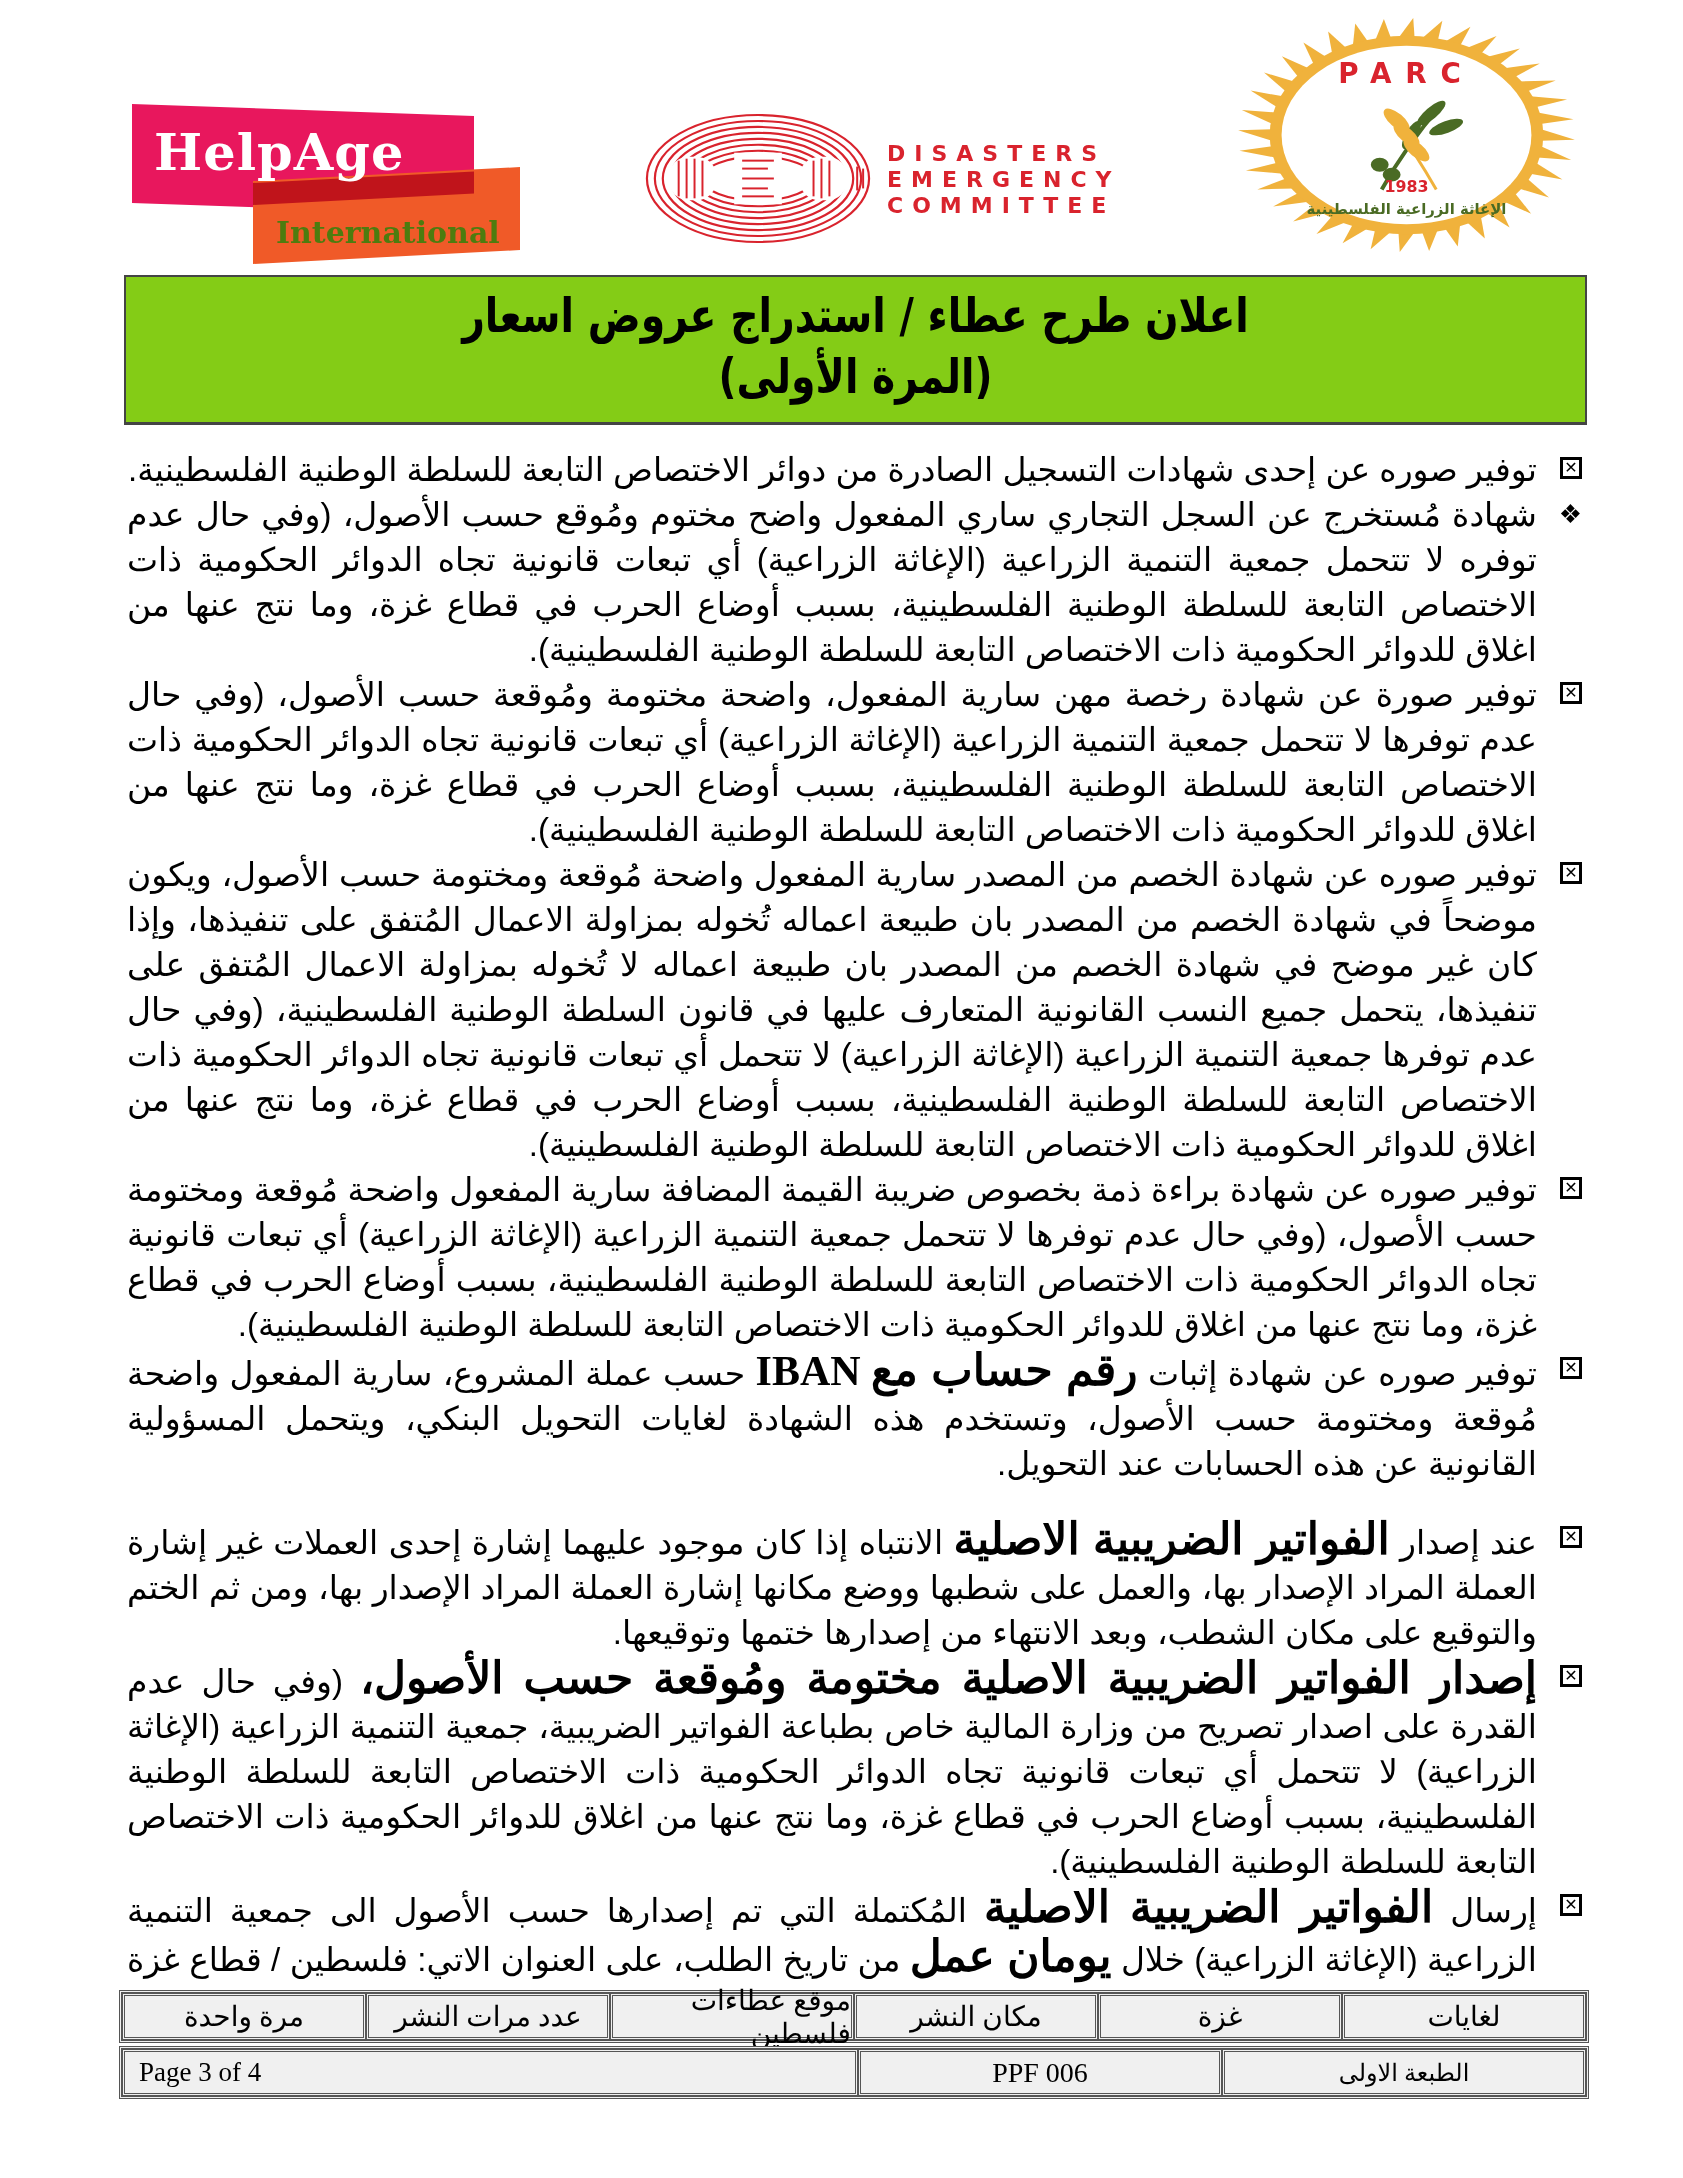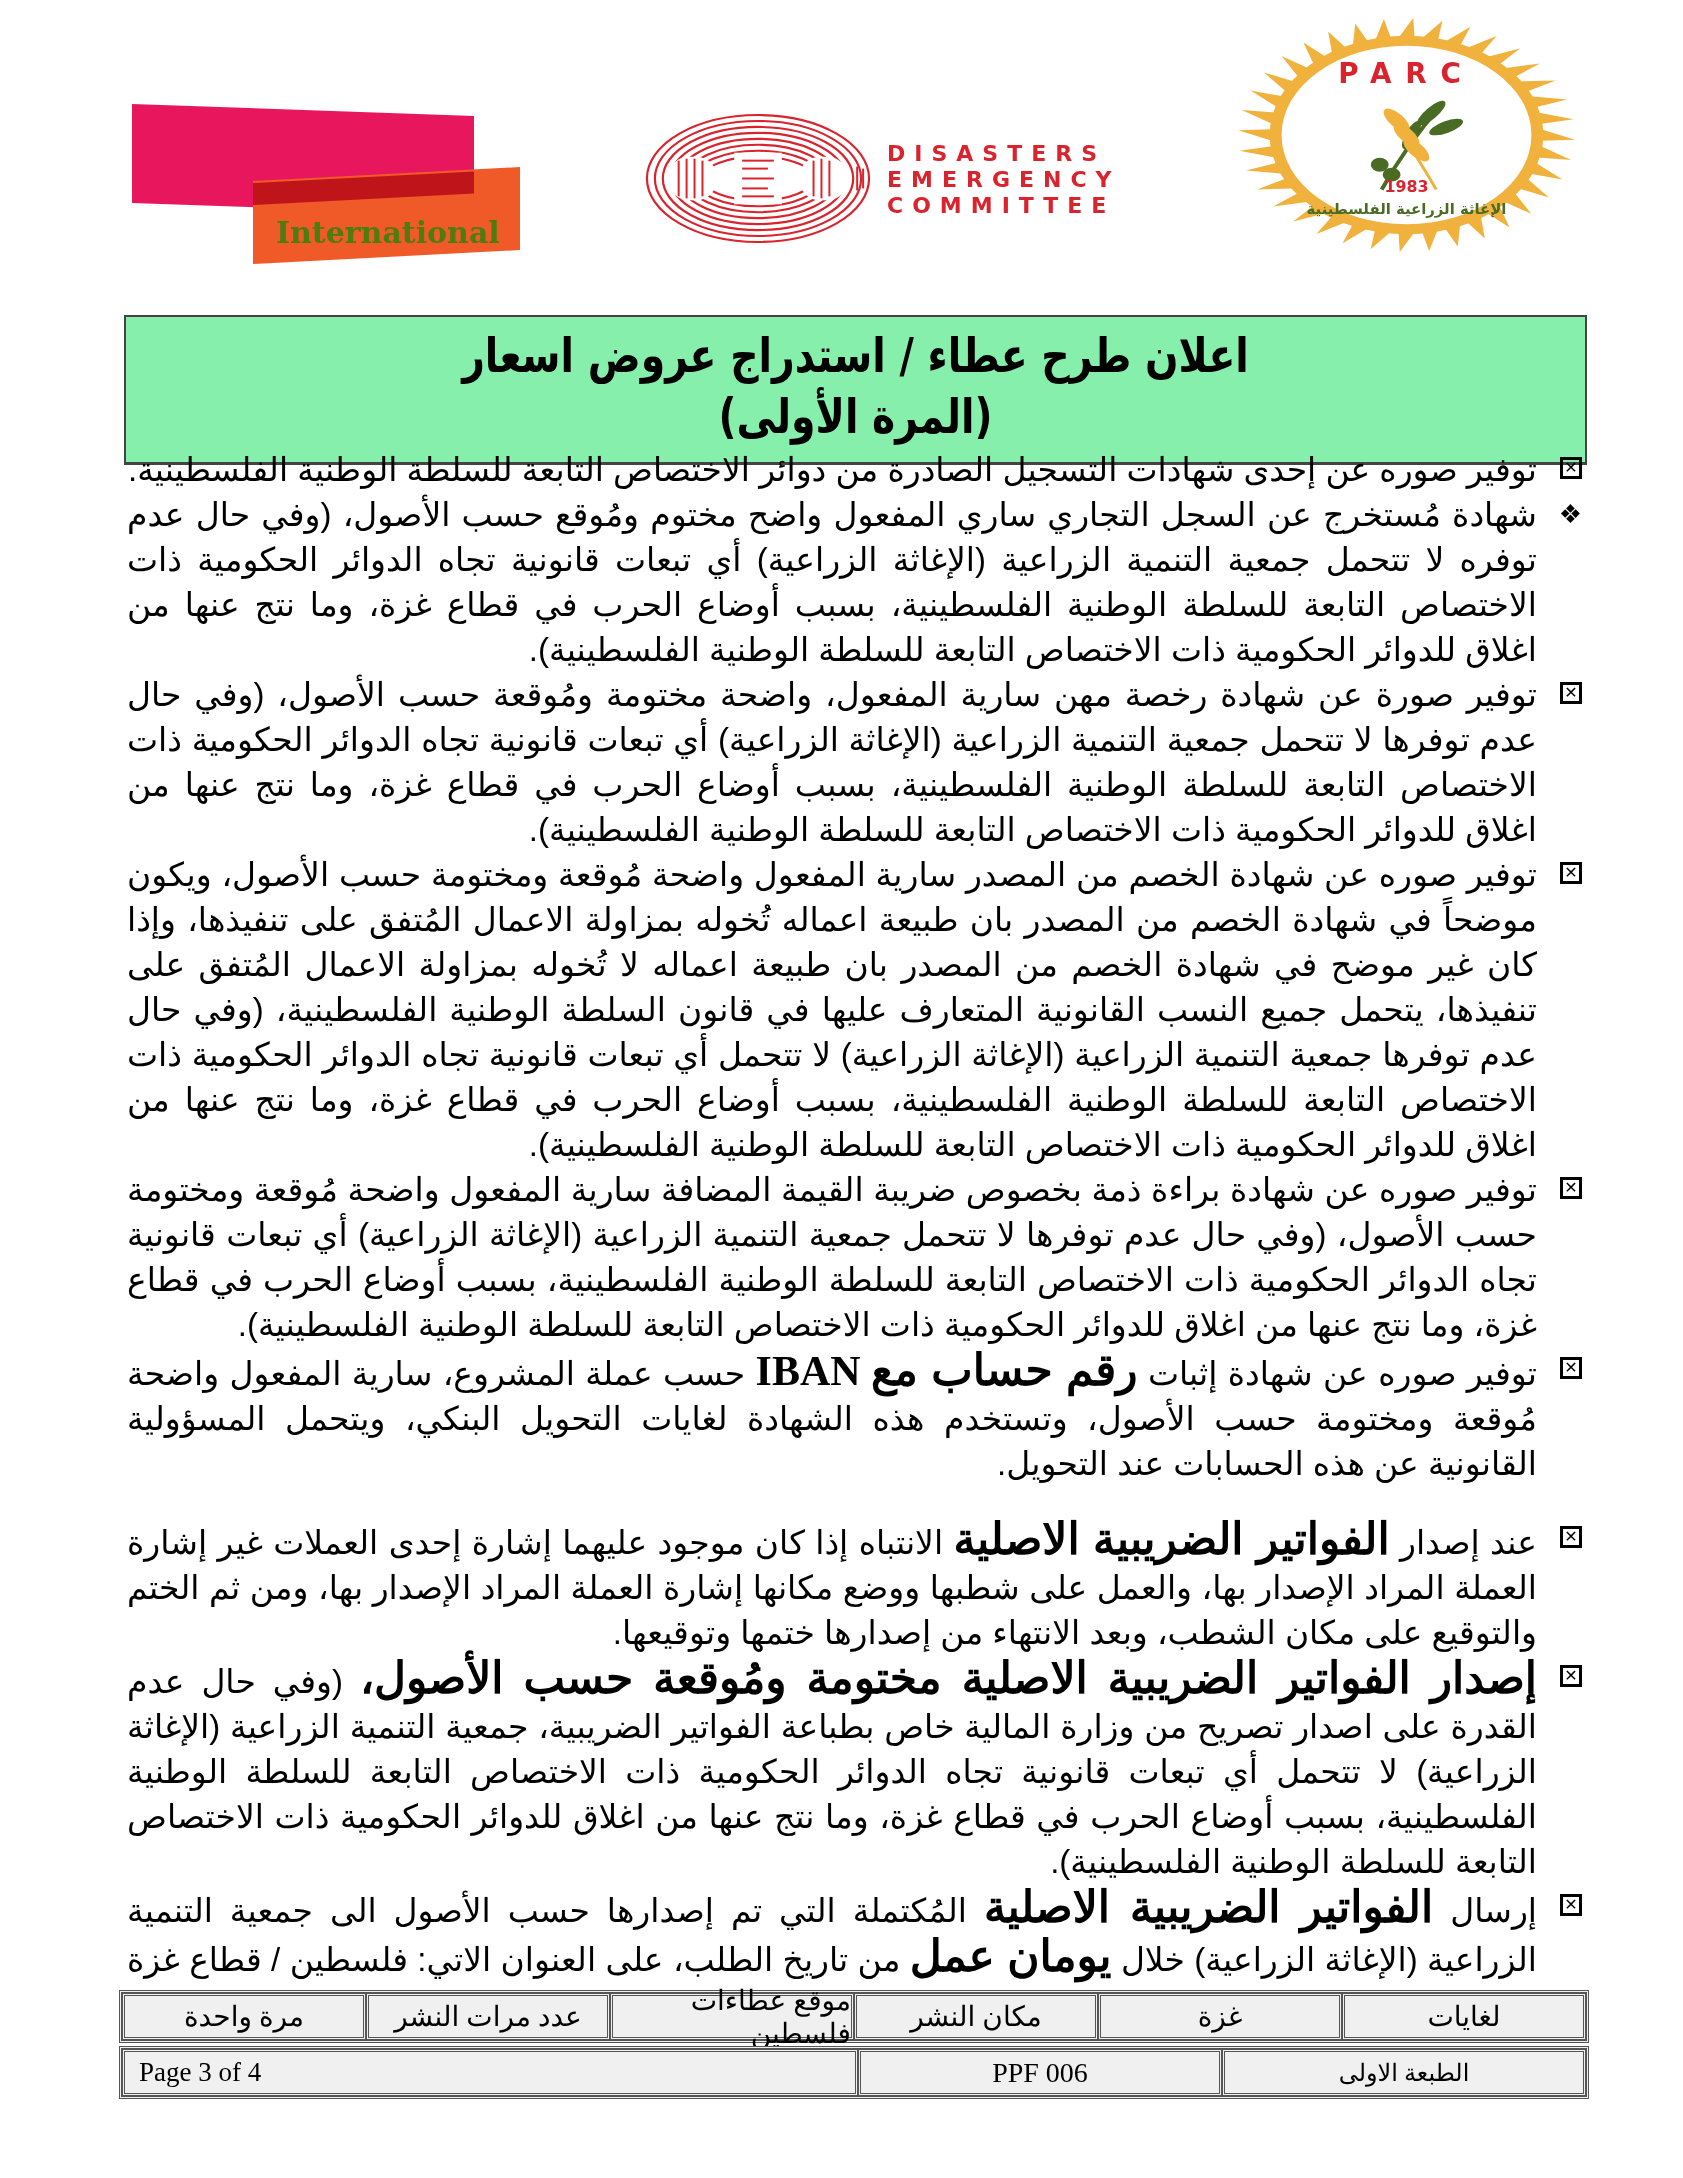--- a/index.html
+++ b/index.html
@@ -14,21 +14,21 @@
   .helpage .t1 { position: absolute; left: 22px; top: 18px; font-family: "DejaVu Serif", serif; font-weight: bold; font-size: 51px; color: #fff; letter-spacing: 1px; }
   .helpage .t2 { position: absolute; left: 144px; top: 111px; font-family: "DejaVu Serif", serif; font-weight: bold; font-size: 30px; color: #4d7c0f; }
 
   .dec { left: 639px; top: 109px; width: 495px; height: 139px; }
   .dec svg { position: absolute; left: 0; top: 0; }
   .dec .words { position: absolute; left: 248px; top: 32px; font-family: "DejaVu Sans", sans-serif; font-weight: bold; font-size: 22px; letter-spacing: 9px; color: #d9232d; line-height: 26px; }
 
   .parc { left: 1233px; top: 16px; width: 347px; height: 238px; }
 
   
-  .title-box { position: absolute; left: 124px; top: 275px; width: 1459px; height: 145px; background: #86efac; border: 2px solid #444; border-bottom-width: 3px; direction: rtl; text-align: center; margin-top: 40px; }
+  .title-box { position: absolute; left: 124px; top: 275px; width: 1459px; height: 145px; background: #84cc16; border: 2px solid #444; border-bottom-width: 3px; direction: rtl; text-align: center; }
   .title-line { font-family: "DejaVu Sans", sans-serif; font-weight: bold; font-size: 48px; line-height: 61px; transform: scaleX(0.82); }
   .title-line.l1 { margin-top: 8px; }
 
   
   .body { position: absolute; left: 127px; top: 447px; width: 1455px; direction: rtl; }
   .item { position: relative; padding-right: 45px; font-family: "Liberation Sans", sans-serif; font-size: 33px; line-height: 45px; text-align: justify; margin-bottom: 0; }
   .item.gap { margin-top: 30px; }
   .item b { font-weight: bold; font-size: 44px; }
   .item .latin { font-family: "Liberation Serif", serif; font-weight: bold; font-size: 42px; }
   .bullet { position: absolute; right: 0; top: 10px; width: 22px; height: 22px; }
@@ -45,20 +45,21 @@
   .r2 .cell.wide { flex: 2; justify-content: flex-start; padding-left: 14px; direction: ltr; font-size: 27px; }
   .r2 .cell.ar { font-size: 24px; }
 </style>
 </head>
 <body>
 
 <div class="logo helpage">
   <div class="pink"></div>
   <div class="orange"></div>
   <div class="overlap"></div>
+  <div class="t1">HelpAge</div>
   <div class="t2">International</div>
 </div>
 
 <div class="logo dec">
   <svg width="238" height="139" viewBox="0 0 240 140">
     <g fill="none" stroke="#d9232d" stroke-width="2.2">
       <ellipse cx="120" cy="70" rx="112" ry="64"></ellipse>
       <ellipse cx="120" cy="70" rx="104" ry="58"></ellipse>
       <ellipse cx="120" cy="70" rx="96" ry="52"></ellipse>
       <ellipse cx="120" cy="70" rx="88" ry="46"></ellipse>

